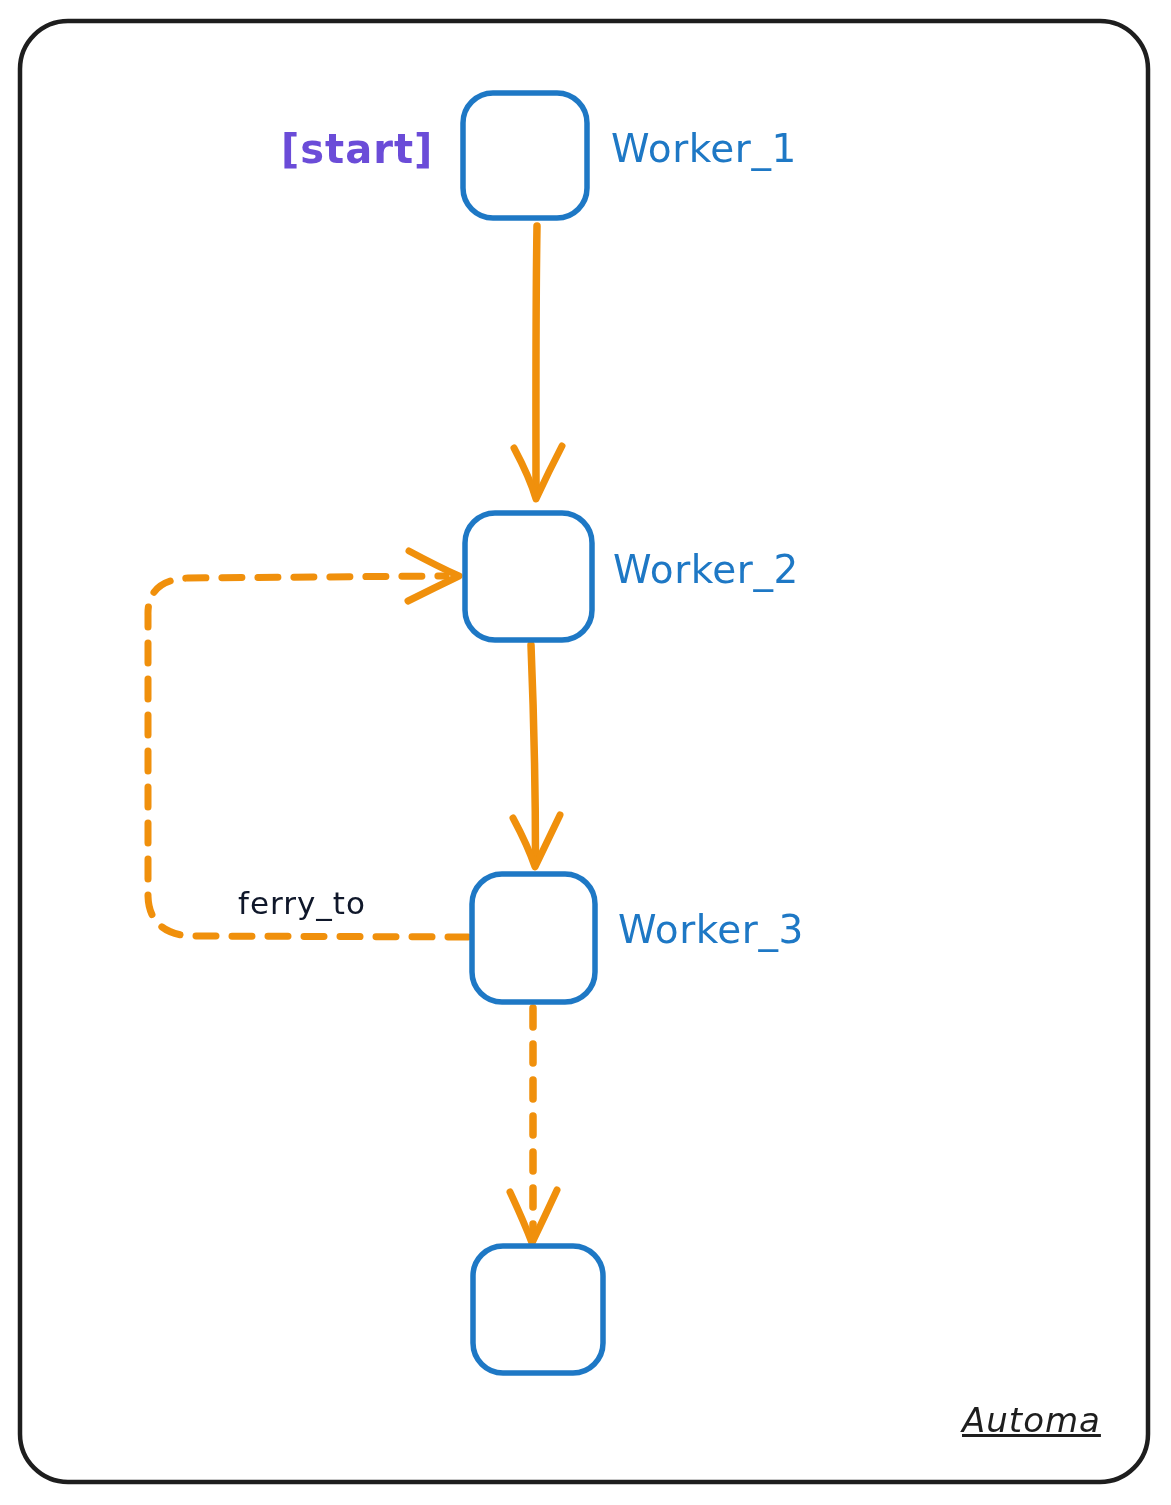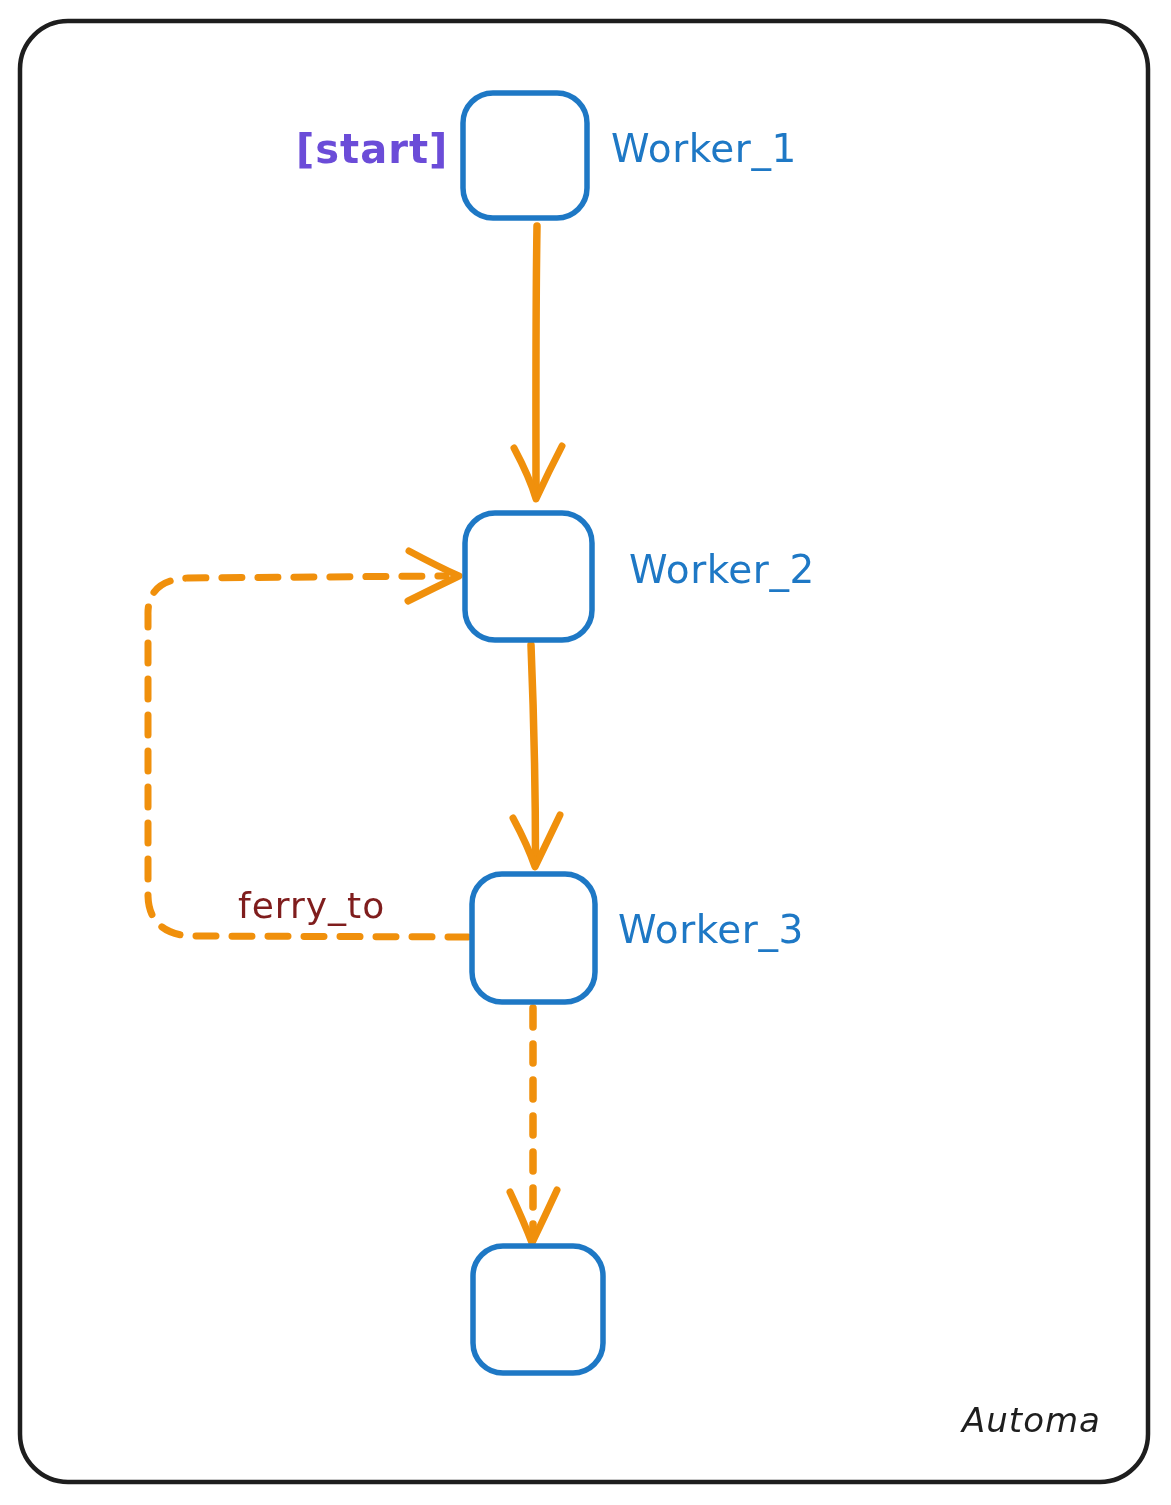--- a/index.html
+++ b/index.html
@@ -33,31 +33,32 @@
     letter-spacing: 0.5px;
     text-align: center;
   }
   .start-label {
     font-size: 40px;
     font-weight: 600;
     color: #6B4CD8;
     letter-spacing: 1px;
   }
   .edge-label {
-    font-size: 36px;
+    font-size: 31px;
     font-weight: 500;
-    color: #7f1d1d;
+    color: #0f172a;
     letter-spacing: 1px;
   }
   .brand-label {
     font-size: 34px;
     font-weight: 500;
     font-style: italic;
     color: #1E1E1E;
     letter-spacing: 1px;
+    text-decoration: underline;
   }
 </style>
 </head>
 <body>
 
 <div class="canvas">
 
   <svg width="1171" height="1505" viewBox="0 0 1171 1505">
 
     <rect x="20" y="21" width="1128" height="1461" rx="48" ry="48" fill="none" stroke="#1E1E1E" stroke-width="4.5"></rect>
@@ -81,25 +82,25 @@
       <path d="M 468 937 L 188 936 Q 149 932 148 896 L 148 615 Q 147 580 188 578 L 446 576" stroke-width="7" stroke-dasharray="20 16"></path>
       <path d="M 409 551 Q 437 566, 459 576 Q 434 588, 408 601" stroke-width="7"></path>
     </g>
 
     <rect x="463" y="93" width="124" height="125" rx="30" ry="30" fill="#ffffff" stroke="#1E78C5" stroke-width="5.5"></rect>
     <rect x="465" y="513" width="127" height="127" rx="30" ry="30" fill="#ffffff" stroke="#1E78C5" stroke-width="5.5"></rect>
     <rect x="472" y="874" width="123" height="128" rx="30" ry="30" fill="#ffffff" stroke="#1E78C5" stroke-width="5.5"></rect>
     <rect x="473" y="1246" width="130" height="127" rx="30" ry="30" fill="#ffffff" stroke="#1E78C5" stroke-width="5.5"></rect>
   </svg>
 
-  <div class="lbl start-label" style="left:296px; top:127px;">[start]</div>
+  <div class="lbl start-label" style="left:281px; top:127px;">[start]</div>
 
   <div class="lbl node-label" style="left:611px; top:128px;">Worker_1</div>
 
-  <div class="lbl node-label" style="left:613px; top:549px;margin-left:16px;">Worker_2</div>
+  <div class="lbl node-label" style="left:613px; top:549px;">Worker_2</div>
 
   <div class="lbl node-label" style="left:618px; top:909px;">Worker_3</div>
 
 
   <div class="lbl edge-label" style="left:238px; top:886px;">ferry_to</div>
 
   <div class="lbl brand-label" style="left:962px; top:1402px;">Automa</div>
 
 </div>
 

